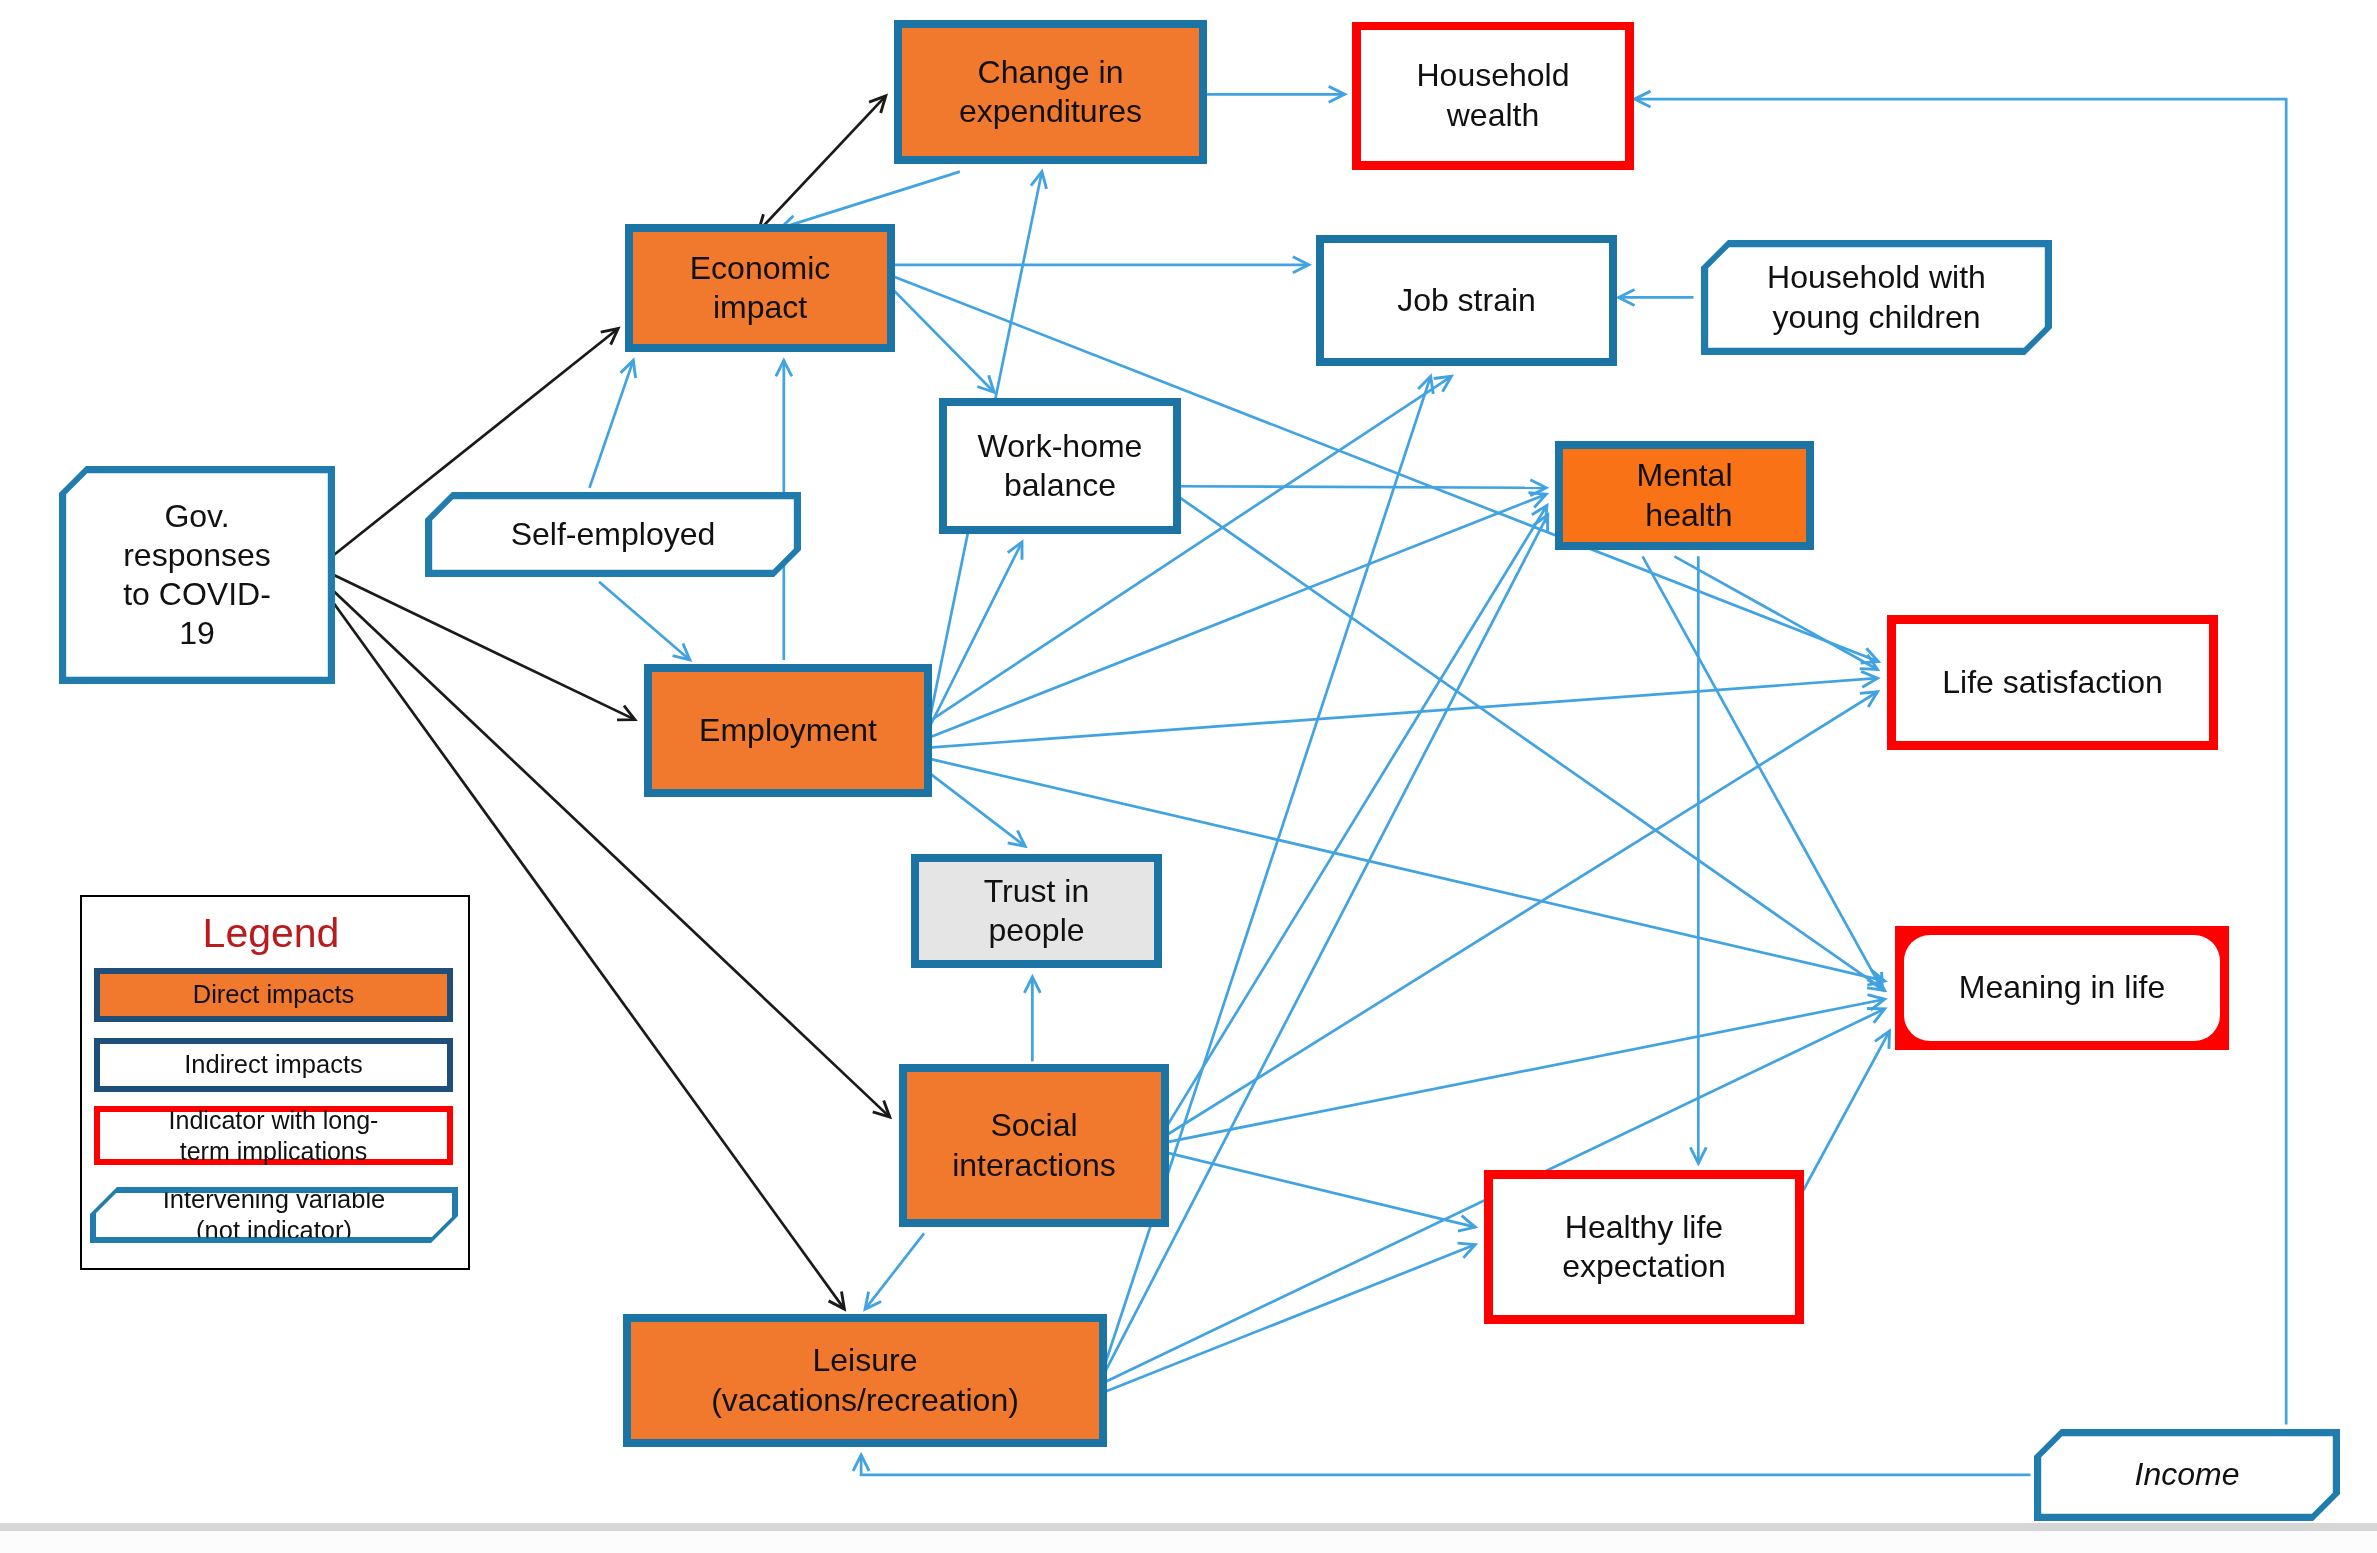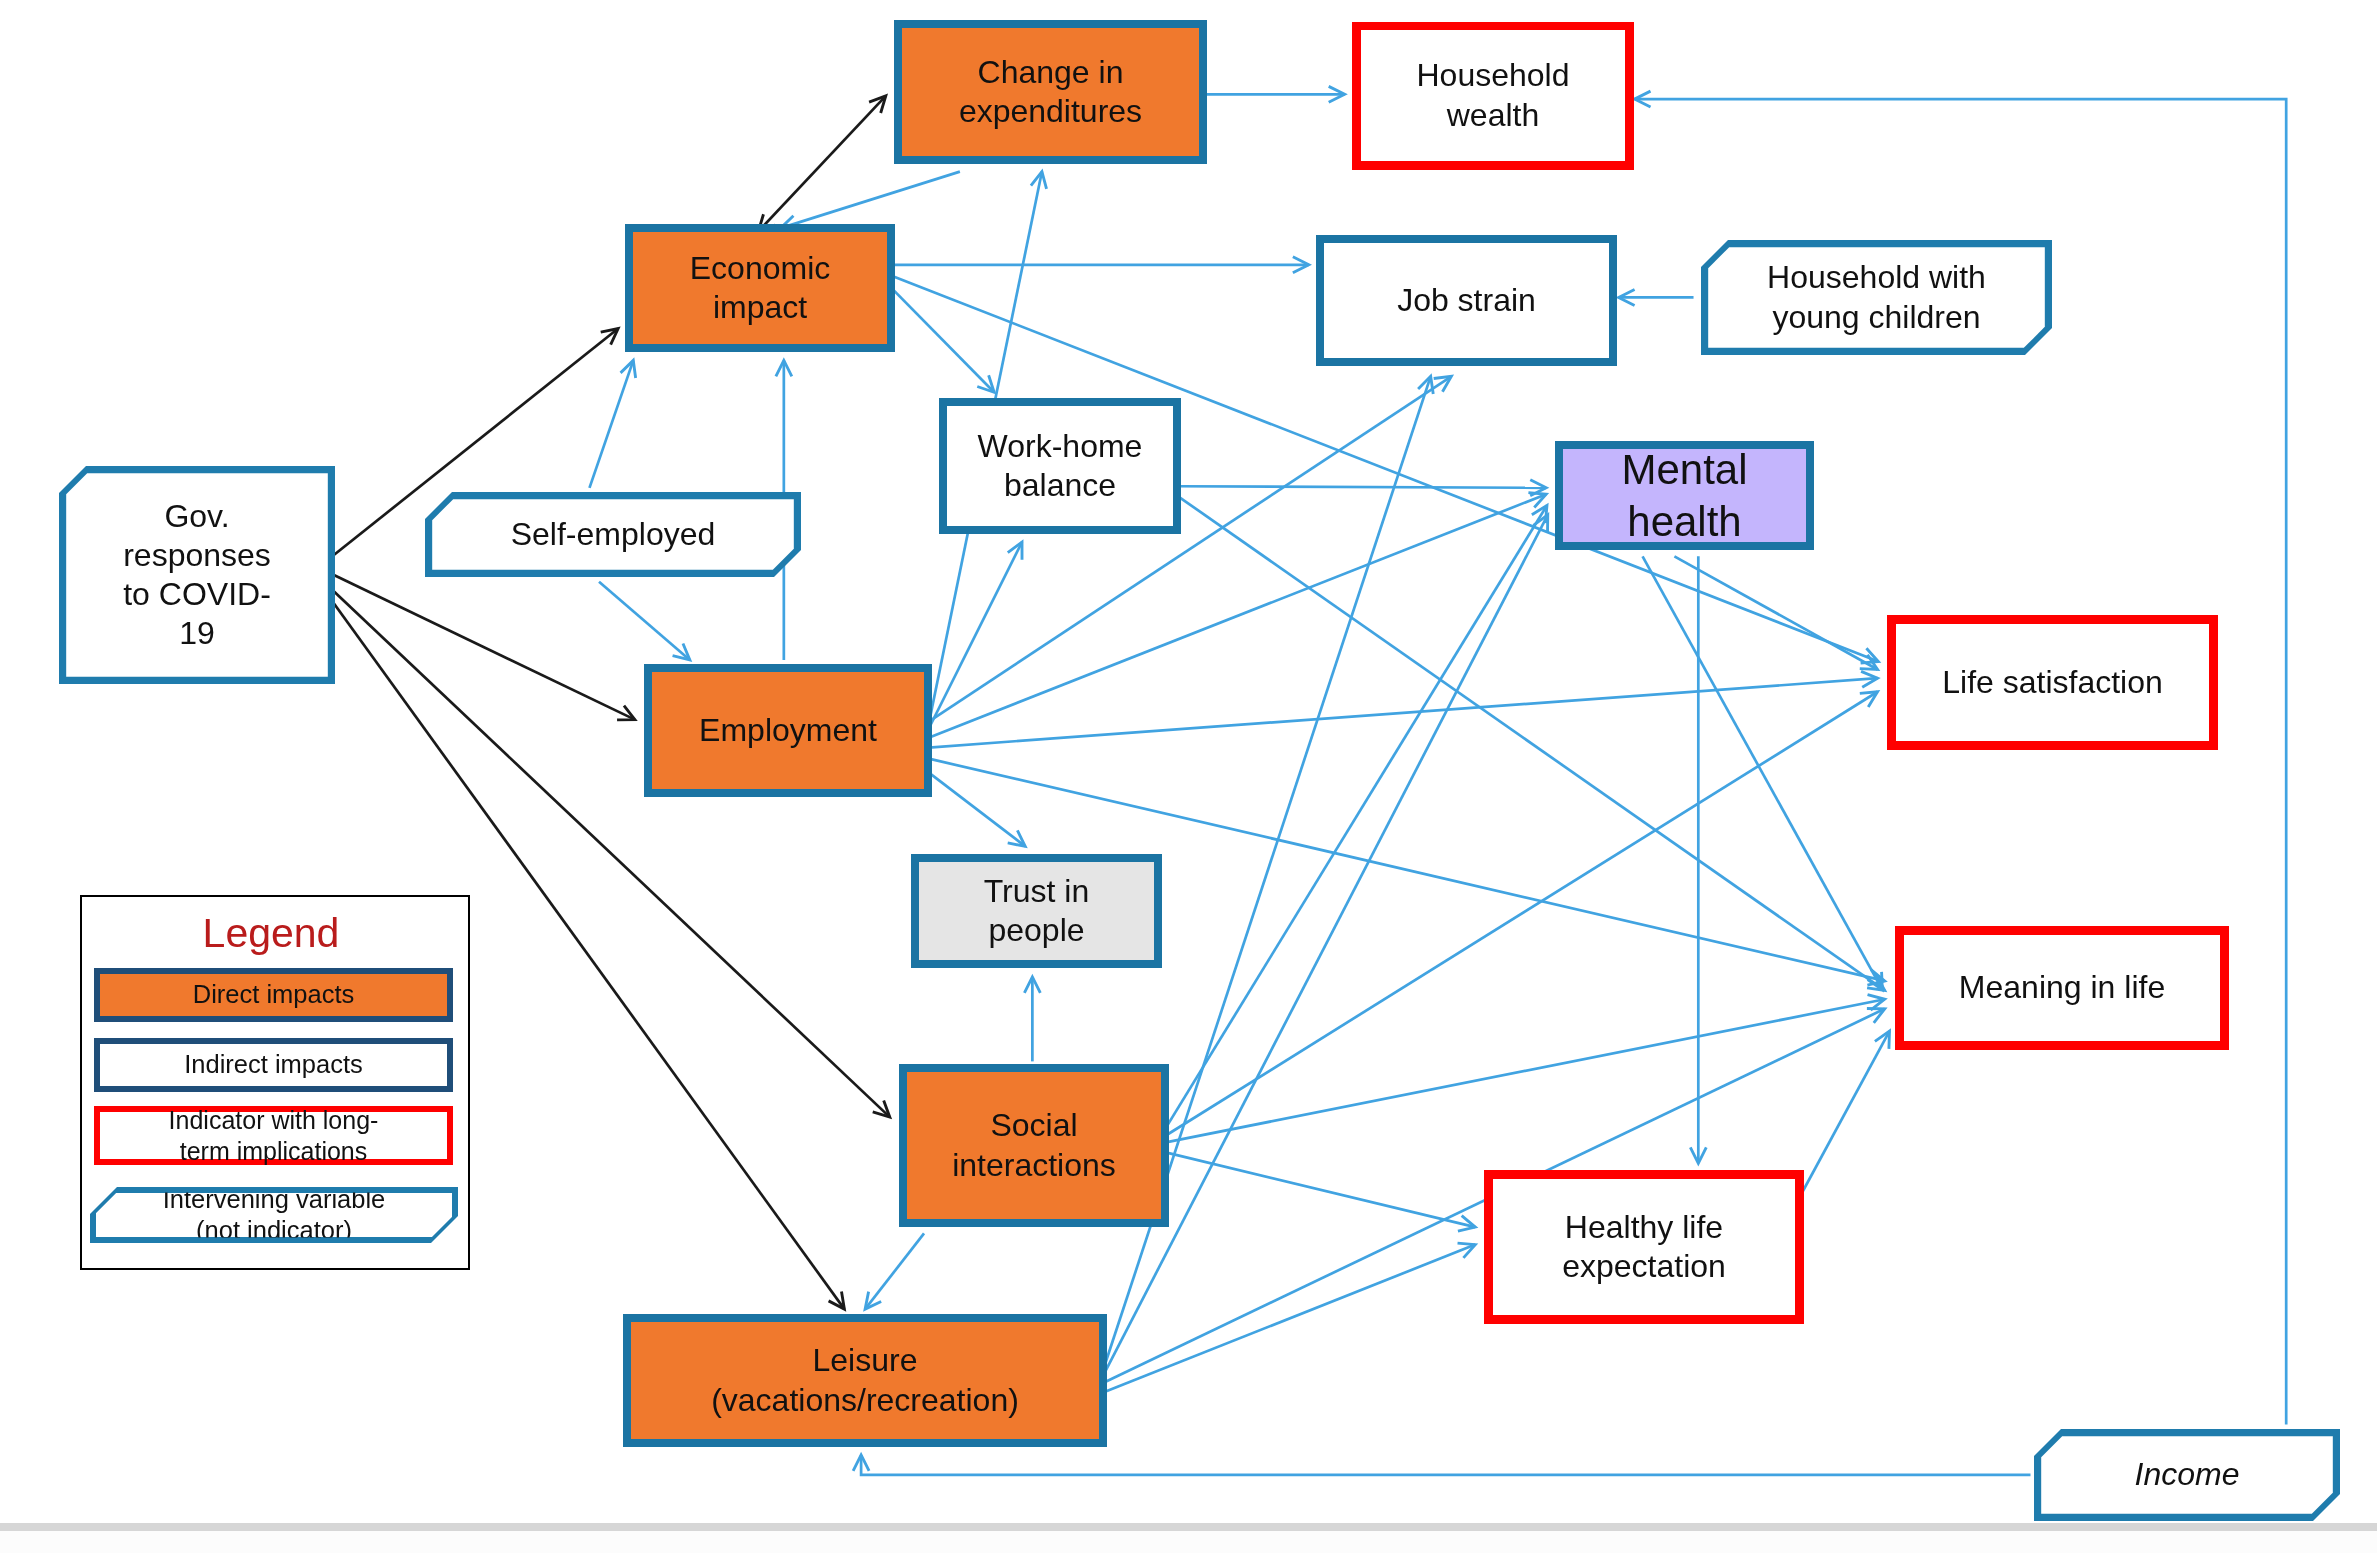--- a/index.html
+++ b/index.html
@@ -99,35 +99,35 @@
     </div>
     <div class="node" style="left: 1701px; top: 240px; width: 343px; height: 115px; background: rgb(31, 124, 173); clip-path: polygon(27px 0px, 100% 0px, 100% calc(100% - 27px), calc(100% - 27px) 100%, 0px 100%, 0px 27px);">
       <div class="node-inner" style="inset: 7.2px; background: rgb(255, 255, 255); font-size: 32px; line-height: 1.22; clip-path: polygon(21px 0px, 100% 0px, 100% calc(100% - 21px), calc(100% - 21px) 100%, 0px 100%, 0px 21px);">Household with
 young children</div>
     </div>
     <div class="node" style="left: 939px; top: 398px; width: 234px; height: 136px; background: rgb(27, 116, 163);">
       <div class="node-inner" style="inset: 8px; background: rgb(255, 255, 255); font-size: 32px; line-height: 1.22;">Work-home
 balance</div>
     </div>
     <div class="node" style="left: 1555px; top: 441px; width: 251px; height: 109px; background: rgb(27, 116, 163);">
-      <div class="node-inner" style="inset: 8px; background: #c4b5fd; font-size: 42px; line-height: 1.22;">Mental
+      <div class="node-inner" style="inset: 8px; background: #f97316; font-size: 32px; line-height: 1.22; text-align: right;">Mental
 health</div>
     </div>
     <div class="node" style="left: 644px; top: 664px; width: 280px; height: 133px; background: rgb(27, 116, 163);">
       <div class="node-inner" style="inset: 8px; background: rgb(240, 121, 45); font-size: 32px; line-height: 1.22;">Employment</div>
     </div>
     <div class="node" style="left: 911px; top: 854px; width: 243px; height: 114px; background: rgb(27, 116, 163);">
       <div class="node-inner" style="inset: 8px; background: #e5e5e5; font-size: 32px; line-height: 1.22;">Trust in
 people</div>
     </div>
     <div class="node" style="left: 1887px; top: 615px; width: 323px; height: 135px; background: rgb(255, 0, 0);">
       <div class="node-inner" style="inset: 8.8px; background: rgb(255, 255, 255); font-size: 32px; line-height: 1.22;">Life satisfaction</div>
     </div>
     <div class="node" style="left: 1895px; top: 926px; width: 326px; height: 124px; background: rgb(255, 0, 0);">
-      <div class="node-inner" style="inset: 8.8px; background: rgb(255, 255, 255); font-size: 32px; line-height: 1.22;">Meaning in life</div>
+      <div class="node-inner" style="inset: 8.8px; background: rgb(255, 255, 255); font-size: 32px; line-height: 1.22; border-radius: 26px;">Meaning in life</div>
     </div>
     <div class="node" style="left: 899px; top: 1064px; width: 262px; height: 163px; background: rgb(27, 116, 163);">
       <div class="node-inner" style="inset: 8px; background: rgb(240, 121, 45); font-size: 32px; line-height: 1.22;">Social
 interactions</div>
     </div>
     <div class="node" style="left: 1484px; top: 1170px; width: 312px; height: 154px; background: rgb(255, 0, 0);">
       <div class="node-inner" style="inset: 8.8px; background: rgb(255, 255, 255); font-size: 32px; line-height: 1.22;">Healthy life
 expectation</div>
     </div>
     <div class="node" style="left: 623px; top: 1314px; width: 476px; height: 133px; background: rgb(27, 116, 163);">

